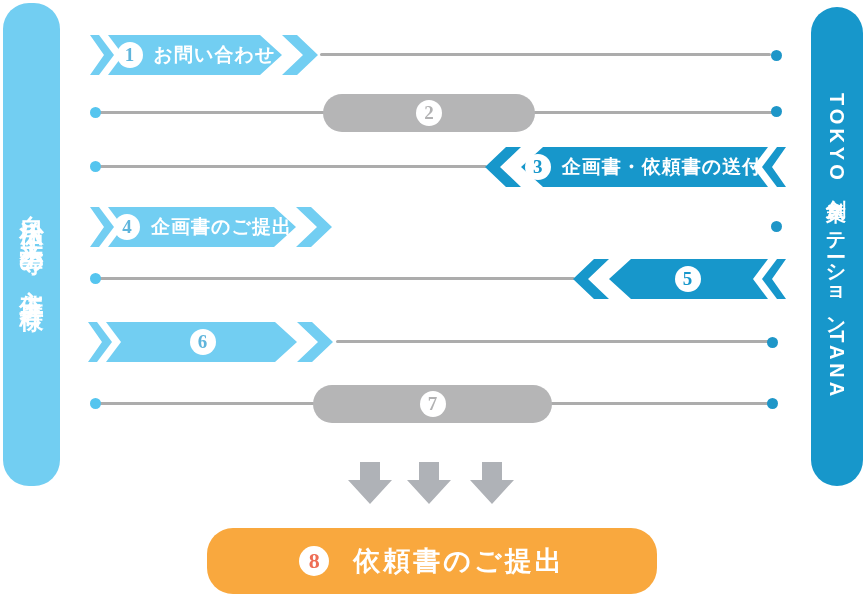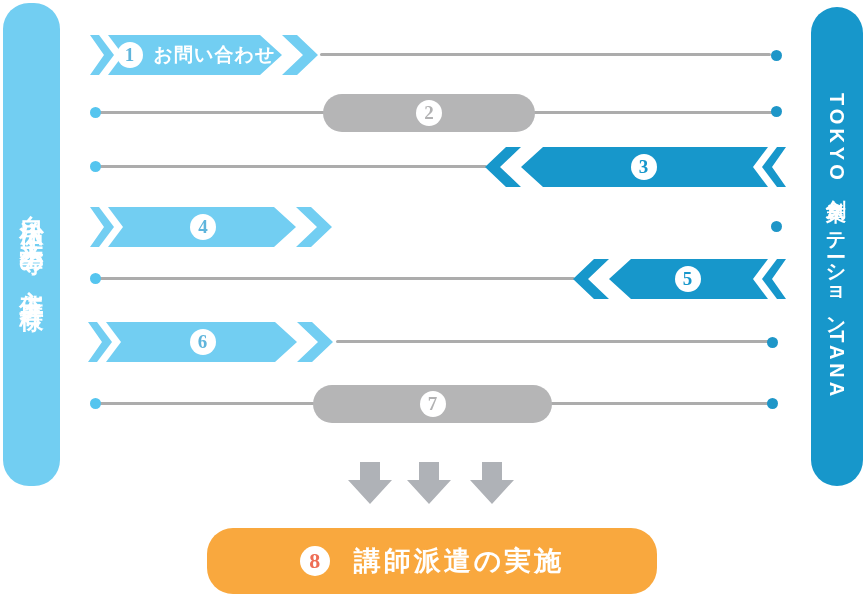--- a/index.html
+++ b/index.html
@@ -128,32 +128,34 @@
   <div class="hline r3-line"></div>
   <div class="dot l r3-dot"></div>
   <div class="arrow left darkv r3-arrow">
     <div class="shape">
         <div class="tail"></div>
         <div class="bodyp"></div>
         <div class="head"></div>
       </div>
     <div class="content">
       <span class="numc">3</span>
+      <span>企画書・依頼書の送付</span>
     </div>
   </div>
 
   <div class="dot r r4-dot"></div>
   <div class="arrow right lightv r4-arrow">
     <div class="shape">
         <div class="tail"></div>
         <div class="bodyp"></div>
         <div class="head"></div>
       </div>
     <div class="content">
       <span class="numc">4</span>
+      <span>企画書のご提出</span>
     </div>
   </div>
 
   <div class="hline r5-line"></div>
   <div class="dot l r5-dot"></div>
   <div class="arrow left darkv r5-arrow">
     <div class="shape">
         <div class="tail"></div>
         <div class="bodyp"></div>
         <div class="head"></div>
@@ -183,16 +185,16 @@
   <div class="pill r7-pill">
     <span class="numc">7</span>
   </div>
 
   <div class="darr d1"></div>
   <div class="darr d2"></div>
   <div class="darr d3"></div>
 
   <div class="final">
     <span class="numc">8</span>
-    <span>講師派遣の実施</span>
+    <span>依頼書のご提出</span>
   </div>
 
 </div>
 
 </body></html>

